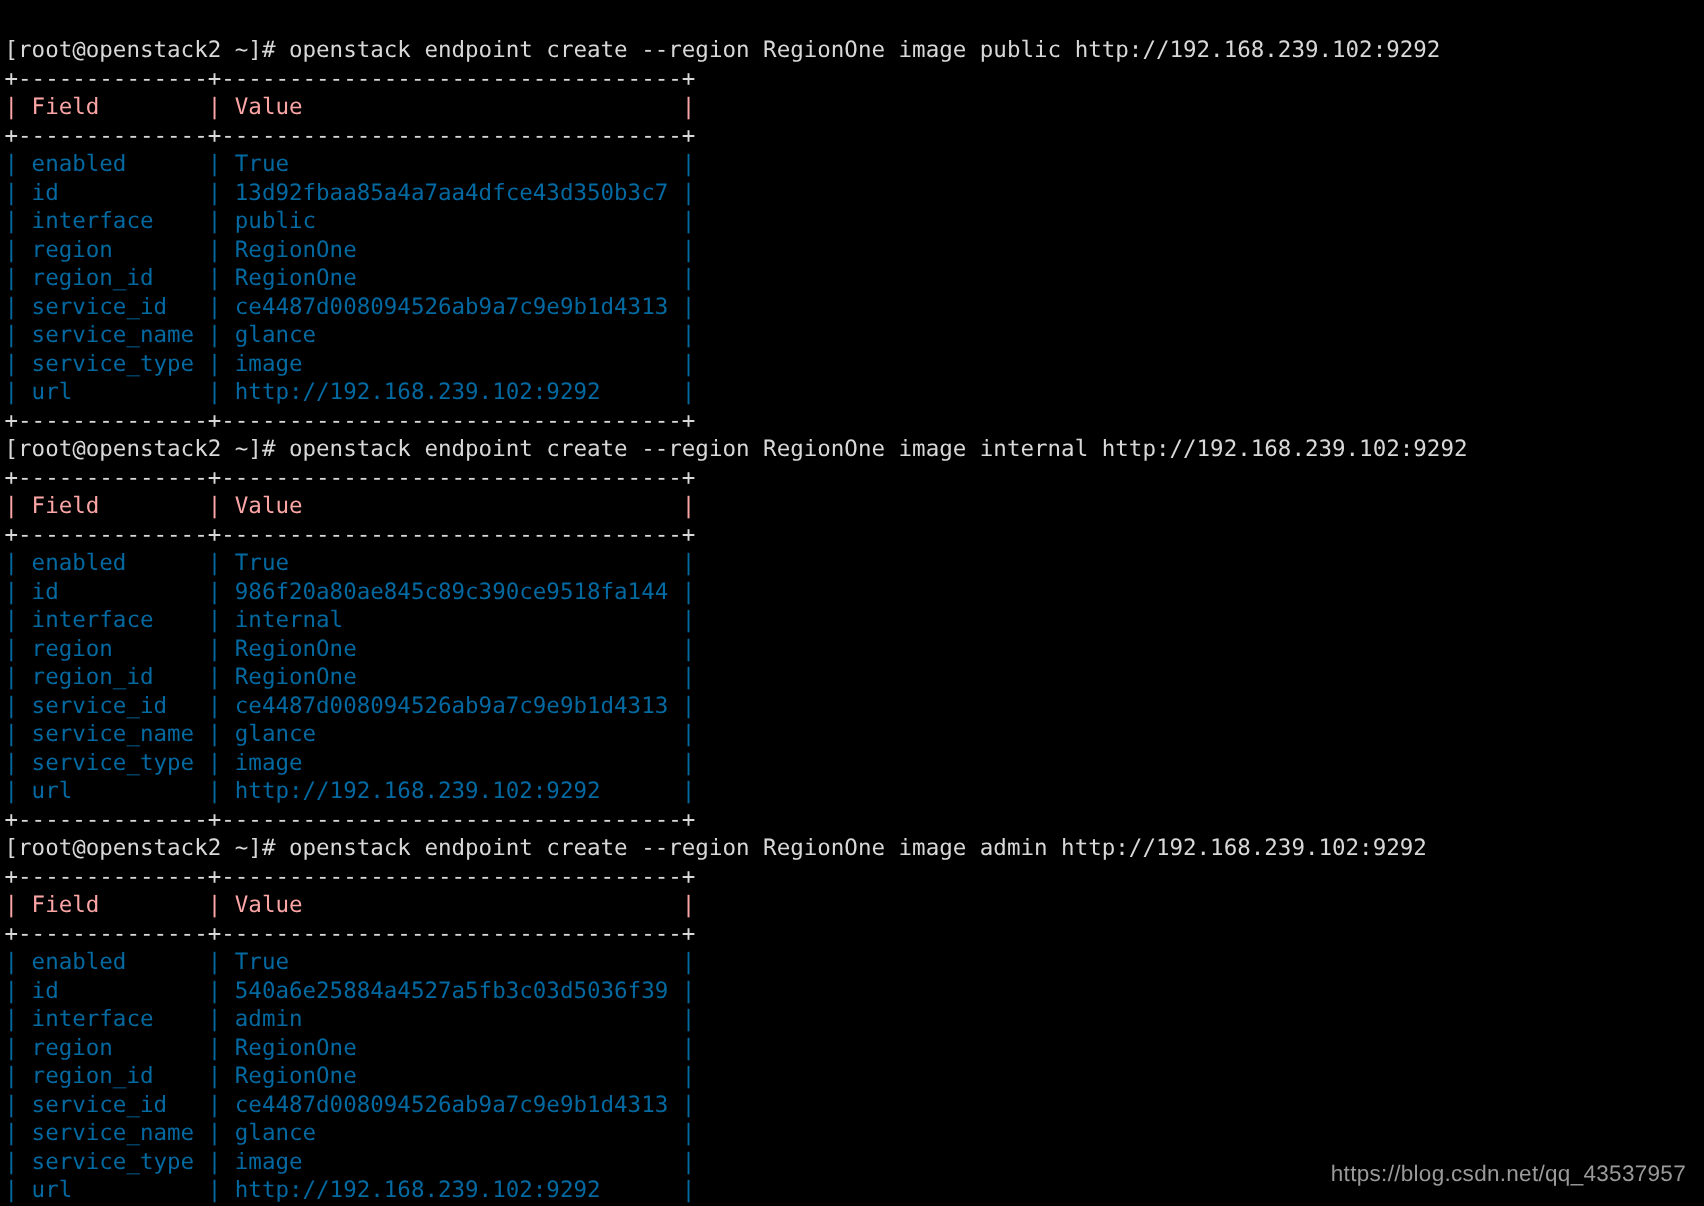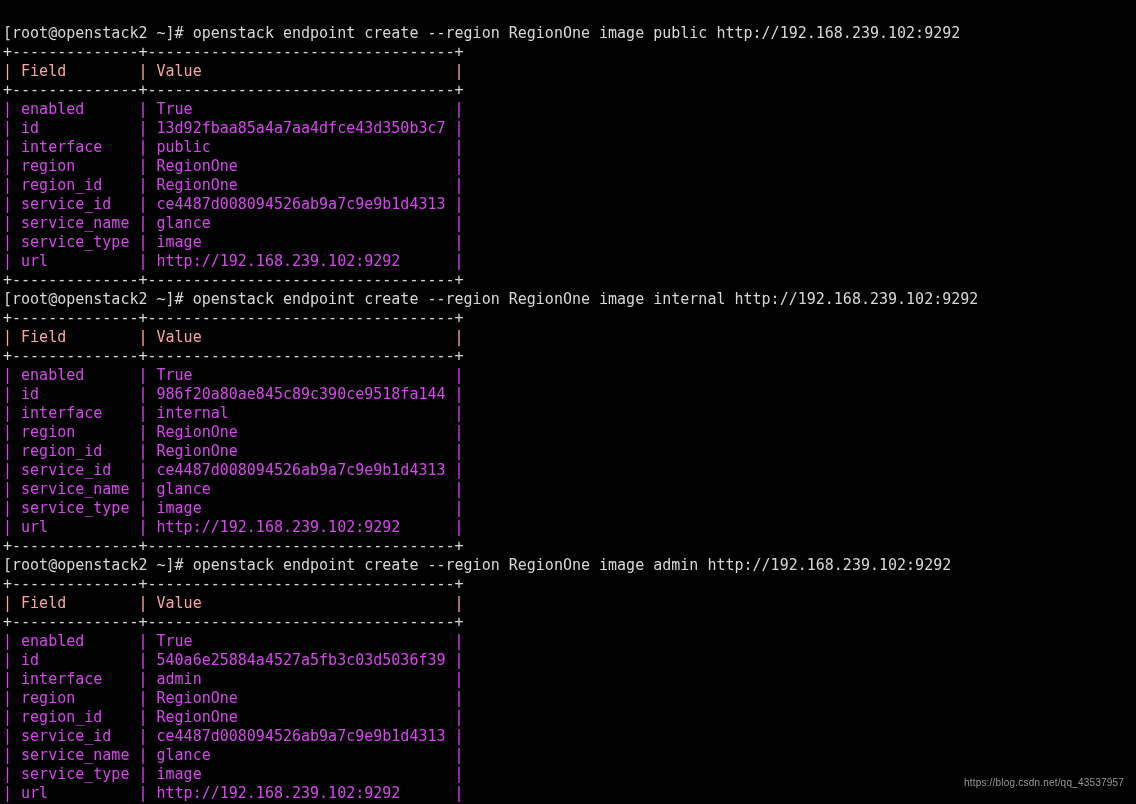--- a/index.html
+++ b/index.html
@@ -41,39 +41,39 @@
 
   .scroll-shift {
     position: absolute;
     left: 3px;
     top: -14px;
     width: 1130px;
   }
 
   .ln-prompt { color: #d8d8d8; }
   .ln-rule   { color: #d8d8d8; }
-  .ln-row    { color: #d946ef; }
+  .ln-row    { color: #0369a1; }
   .ln-head   { color: #fca5a5; }
 
   #cursor {
     position: absolute;
     left: 190px;
     top: 797px;
     width: 10px;
     height: 6px;
     background: #2ee02e;
   }
 
   #watermark {
     position: absolute;
     right: 12px;
     top: 773px;
     color: #9a9a9a;
     font-family: "Liberation Sans", "DejaVu Sans", sans-serif;
-    font-size: 10px;
+    font-size: 15px;
     line-height: 20px;
     letter-spacing: 0.2px;
     white-space: pre;
   }
 </style>
 </head>
 <body>
 
 <div id="terminal">
   <div class="scroll-shift" id="term-lines"><div class="term-line ln-rule">+--------------+----------------------------------+</div><div class="term-line ln-prompt">[root@openstack2 ~]# openstack endpoint create --region RegionOne image public http://192.168.239.102:9292</div><div class="term-line ln-rule">+--------------+----------------------------------+</div><div class="term-line ln-head">| Field        | Value                            |</div><div class="term-line ln-rule">+--------------+----------------------------------+</div><div class="term-line ln-row">| enabled      | True                             |</div><div class="term-line ln-row">| id           | 13d92fbaa85a4a7aa4dfce43d350b3c7 |</div><div class="term-line ln-row">| interface    | public                           |</div><div class="term-line ln-row">| region       | RegionOne                        |</div><div class="term-line ln-row">| region_id    | RegionOne                        |</div><div class="term-line ln-row">| service_id   | ce4487d008094526ab9a7c9e9b1d4313 |</div><div class="term-line ln-row">| service_name | glance                           |</div><div class="term-line ln-row">| service_type | image                            |</div><div class="term-line ln-row">| url          | http://192.168.239.102:9292      |</div><div class="term-line ln-rule">+--------------+----------------------------------+</div><div class="term-line ln-prompt">[root@openstack2 ~]# openstack endpoint create --region RegionOne image internal http://192.168.239.102:9292</div><div class="term-line ln-rule">+--------------+----------------------------------+</div><div class="term-line ln-head">| Field        | Value                            |</div><div class="term-line ln-rule">+--------------+----------------------------------+</div><div class="term-line ln-row">| enabled      | True                             |</div><div class="term-line ln-row">| id           | 986f20a80ae845c89c390ce9518fa144 |</div><div class="term-line ln-row">| interface    | internal                         |</div><div class="term-line ln-row">| region       | RegionOne                        |</div><div class="term-line ln-row">| region_id    | RegionOne                        |</div><div class="term-line ln-row">| service_id   | ce4487d008094526ab9a7c9e9b1d4313 |</div><div class="term-line ln-row">| service_name | glance                           |</div><div class="term-line ln-row">| service_type | image                            |</div><div class="term-line ln-row">| url          | http://192.168.239.102:9292      |</div><div class="term-line ln-rule">+--------------+----------------------------------+</div><div class="term-line ln-prompt">[root@openstack2 ~]# openstack endpoint create --region RegionOne image admin http://192.168.239.102:9292</div><div class="term-line ln-rule">+--------------+----------------------------------+</div><div class="term-line ln-head">| Field        | Value                            |</div><div class="term-line ln-rule">+--------------+----------------------------------+</div><div class="term-line ln-row">| enabled      | True                             |</div><div class="term-line ln-row">| id           | 540a6e25884a4527a5fb3c03d5036f39 |</div><div class="term-line ln-row">| interface    | admin                            |</div><div class="term-line ln-row">| region       | RegionOne                        |</div><div class="term-line ln-row">| region_id    | RegionOne                        |</div><div class="term-line ln-row">| service_id   | ce4487d008094526ab9a7c9e9b1d4313 |</div><div class="term-line ln-row">| service_name | glance                           |</div><div class="term-line ln-row">| service_type | image                            |</div><div class="term-line ln-row">| url          | http://192.168.239.102:9292      |</div><div class="term-line ln-rule">+--------------+----------------------------------+</div></div>

